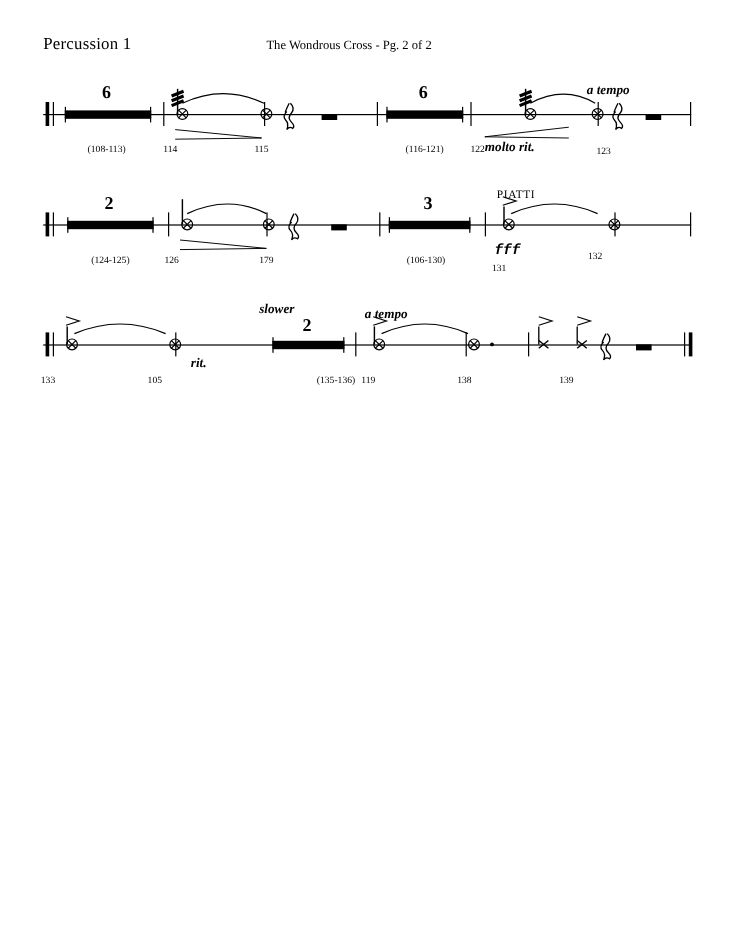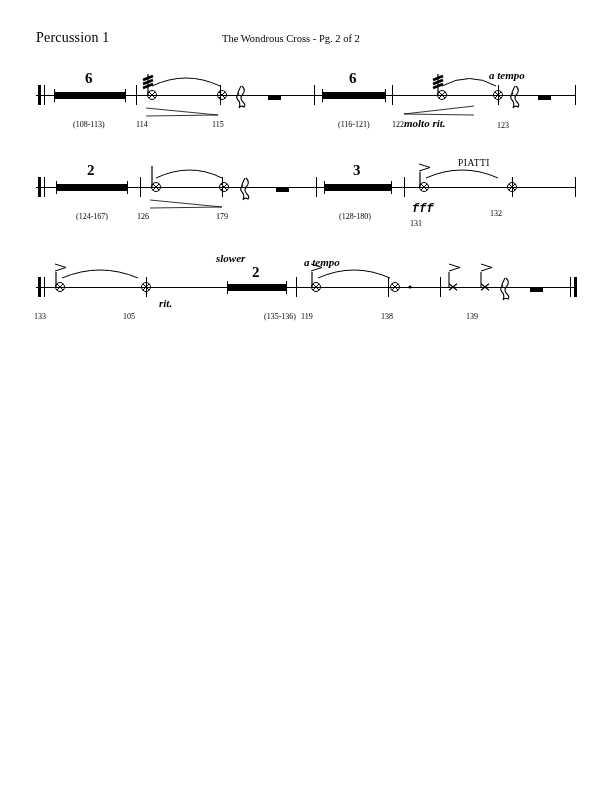--- a/index.html
+++ b/index.html
@@ -222,21 +222,21 @@
   <div class="system" style="top:170px;">
     <div class="staffline" style="left:36px; top:17px; width:540px;"></div>
 
     <div class="barline thick" style="left:38px; top:7px; height:20px;"></div>
     <div class="barline" style="left:44px; top:7px; height:20px;"></div>
 
     <div class="mrest" style="left:56px; top:14px; width:72px;"></div>
     <div class="mrest-cap-l" style="left:56px; top:11px;"></div>
     <div class="mrest-cap-r" style="left:127px; top:11px;"></div>
     <div class="mnum" style="left:87px; top:-8px;">2</div>
-    <div class="measnum" style="left:76px; top:42px;">(124-167)</div>
+    <div class="measnum" style="left:76px; top:42px;">(124-125)</div>
 
     <div class="barline" style="left:140px; top:7px; height:20px;"></div>
 
     <svg style="left:146px; top:0px;" width="90" height="40">
       <circle class="nofill" cx="10" cy="17" r="4.5" stroke-width="1"></circle>
       <line x1="6.8" y1="13.8" x2="13.2" y2="20.2" stroke="#000" stroke-width="1"></line>
       <line x1="13.2" y1="13.8" x2="6.8" y2="20.2" stroke="#000" stroke-width="1"></line>
       <line x1="6" y1="17" x2="6" y2="-4" stroke="#000" stroke-width="1.2"></line>
       <path class="nofill" d="M 10 8 Q 44 -8 76 8" stroke-width="1"></path>
     </svg>
@@ -259,21 +259,21 @@
     <div class="measnum" style="left:216px; top:42px;">179</div>
 
     <div class="restblock" style="left:276px; top:17px; width:13px;"></div>
 
     <div class="barline" style="left:316px; top:7px; height:20px;"></div>
 
     <div class="mrest" style="left:324px; top:14px; width:68px;"></div>
     <div class="mrest-cap-l" style="left:324px; top:11px;"></div>
     <div class="mrest-cap-r" style="left:391px; top:11px;"></div>
     <div class="mnum" style="left:353px; top:-8px;">3</div>
-    <div class="measnum" style="left:339px; top:42px;">(128-180)</div>
+    <div class="measnum" style="left:339px; top:42px;">(106-130)</div>
 
     <div class="barline" style="left:404px; top:7px; height:20px;"></div>
 
     <svg style="left:410px; top:0px;" width="110" height="40">
 
       <path class="nofill" d="M 9 -6 L 20 -2.5 L 9 1" stroke-width="1"></path>
 
       <circle class="nofill" cx="14" cy="17" r="4.5" stroke-width="1"></circle>
       <line x1="10.8" y1="13.8" x2="17.2" y2="20.2" stroke="#000" stroke-width="1"></line>
       <line x1="17.2" y1="13.8" x2="10.8" y2="20.2" stroke="#000" stroke-width="1"></line>
@@ -285,21 +285,21 @@
     <div class="barline" style="left:512px; top:7px; height:20px;"></div>
 
     <svg style="left:504px; top:0px;" width="70" height="40">
       <circle class="nofill" cx="8" cy="17" r="4.5" stroke-width="1"></circle>
       <line x1="4.8" y1="13.8" x2="11.2" y2="20.2" stroke="#000" stroke-width="1"></line>
       <line x1="11.2" y1="13.8" x2="4.8" y2="20.2" stroke="#000" stroke-width="1"></line>
     </svg>
 
     <div class="barline" style="left:575px; top:7px; height:20px;"></div>
 
-    <div class="plain" style="left:414px; top:-12px;margin-left:44px;">PIATTI</div>
+    <div class="plain" style="left:414px; top:-12px;">PIATTI</div>
     <div class="dyn" style="left:412px; top:32px;">fff</div>
     <div class="measnum" style="left:410px; top:49px;">131</div>
     <div class="measnum" style="left:490px; top:39px;font-family:Liberation Serif, serif;">132</div>
   </div>
 
   <div class="system" style="top:262px;">
     <div class="staffline" style="left:36px; top:25px; width:540px;"></div>
 
     <div class="barline thick" style="left:38px; top:15px; height:20px;"></div>
     <div class="barline" style="left:44px; top:15px; height:20px;"></div>

